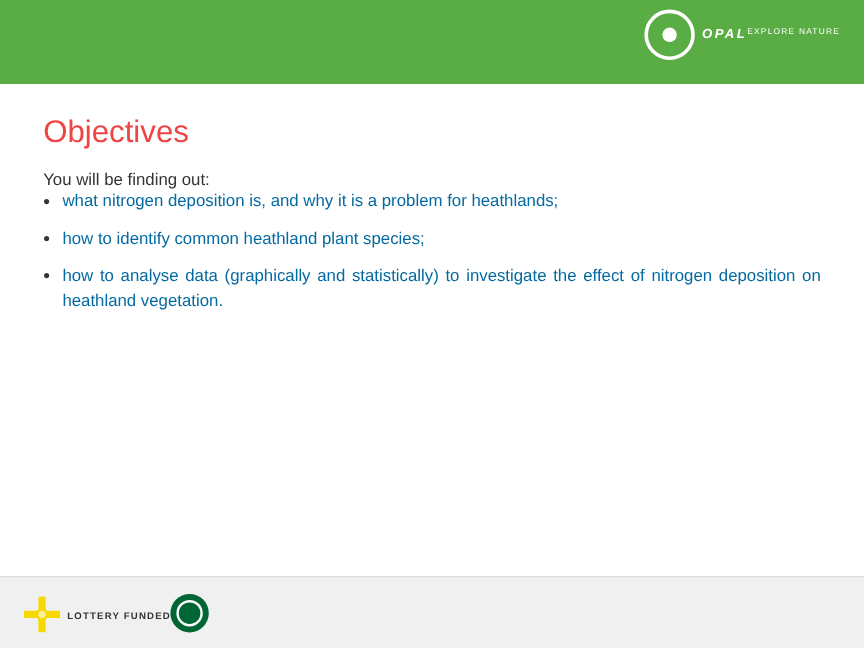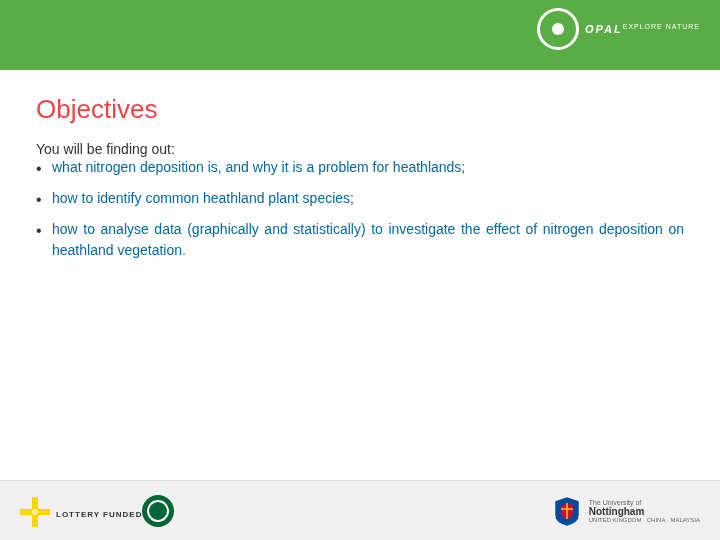--- a/index.html
+++ b/index.html
@@ -256,29 +256,15 @@
         <div>
           <span class="lottery-funded-text">LOTTERY FUNDED</span>
         </div>
       </div>
 
       <div class="tnl-logo">
         <div class="tnl-inner"></div>
       </div>
     </div>
 
-    <div class="footer-right">
-
-      <svg class="nottingham-shield" viewBox="0 0 28 32">
-        <path d="M14 2 L26 6 L26 20 Q26 28 14 31 Q2 28 2 20 L2 6 Z" fill="#004a97" stroke="#ffffff" stroke-width="0.5"></path>
-        <path d="M14 8 L20 11 L20 18 Q20 22 14 24 Q8 22 8 18 L8 11 Z" fill="#c8102e"></path>
-        <line x1="14" y1="8" x2="14" y2="24" stroke="#f5c518" stroke-width="1.5"></line>
-        <line x1="8" y1="14" x2="20" y2="14" stroke="#f5c518" stroke-width="1.5"></line>
-      </svg>
-      <div class="nottingham-text-block">
-        <span class="nottingham-uni">The University of</span>
-        <span class="nottingham-name">Nottingham</span>
-        <span class="nottingham-sub">UNITED KINGDOM · CHINA · MALAYSIA</span>
-      </div>
-    </div>
   </div>
 
 </div>
 
 </body></html>

